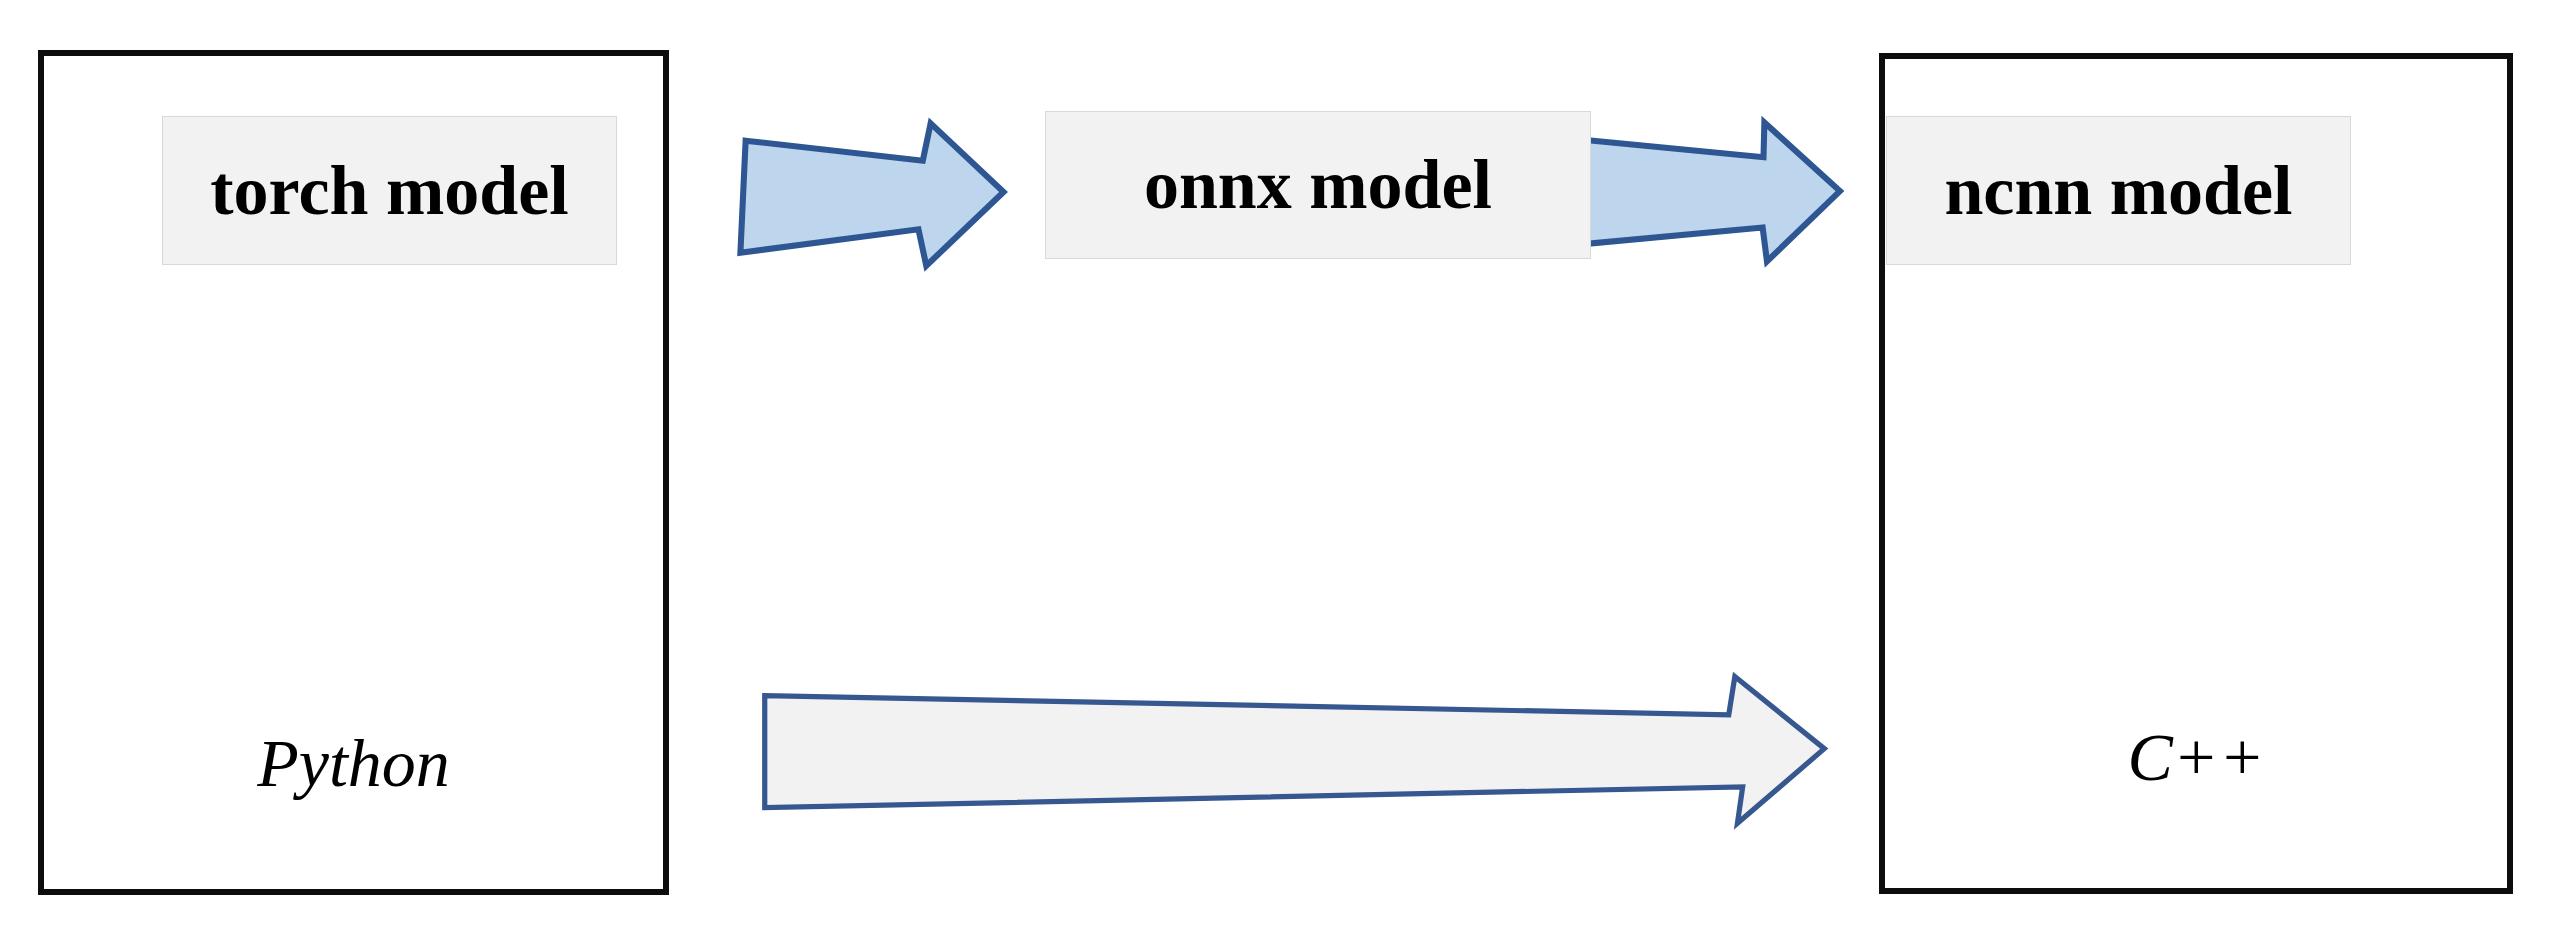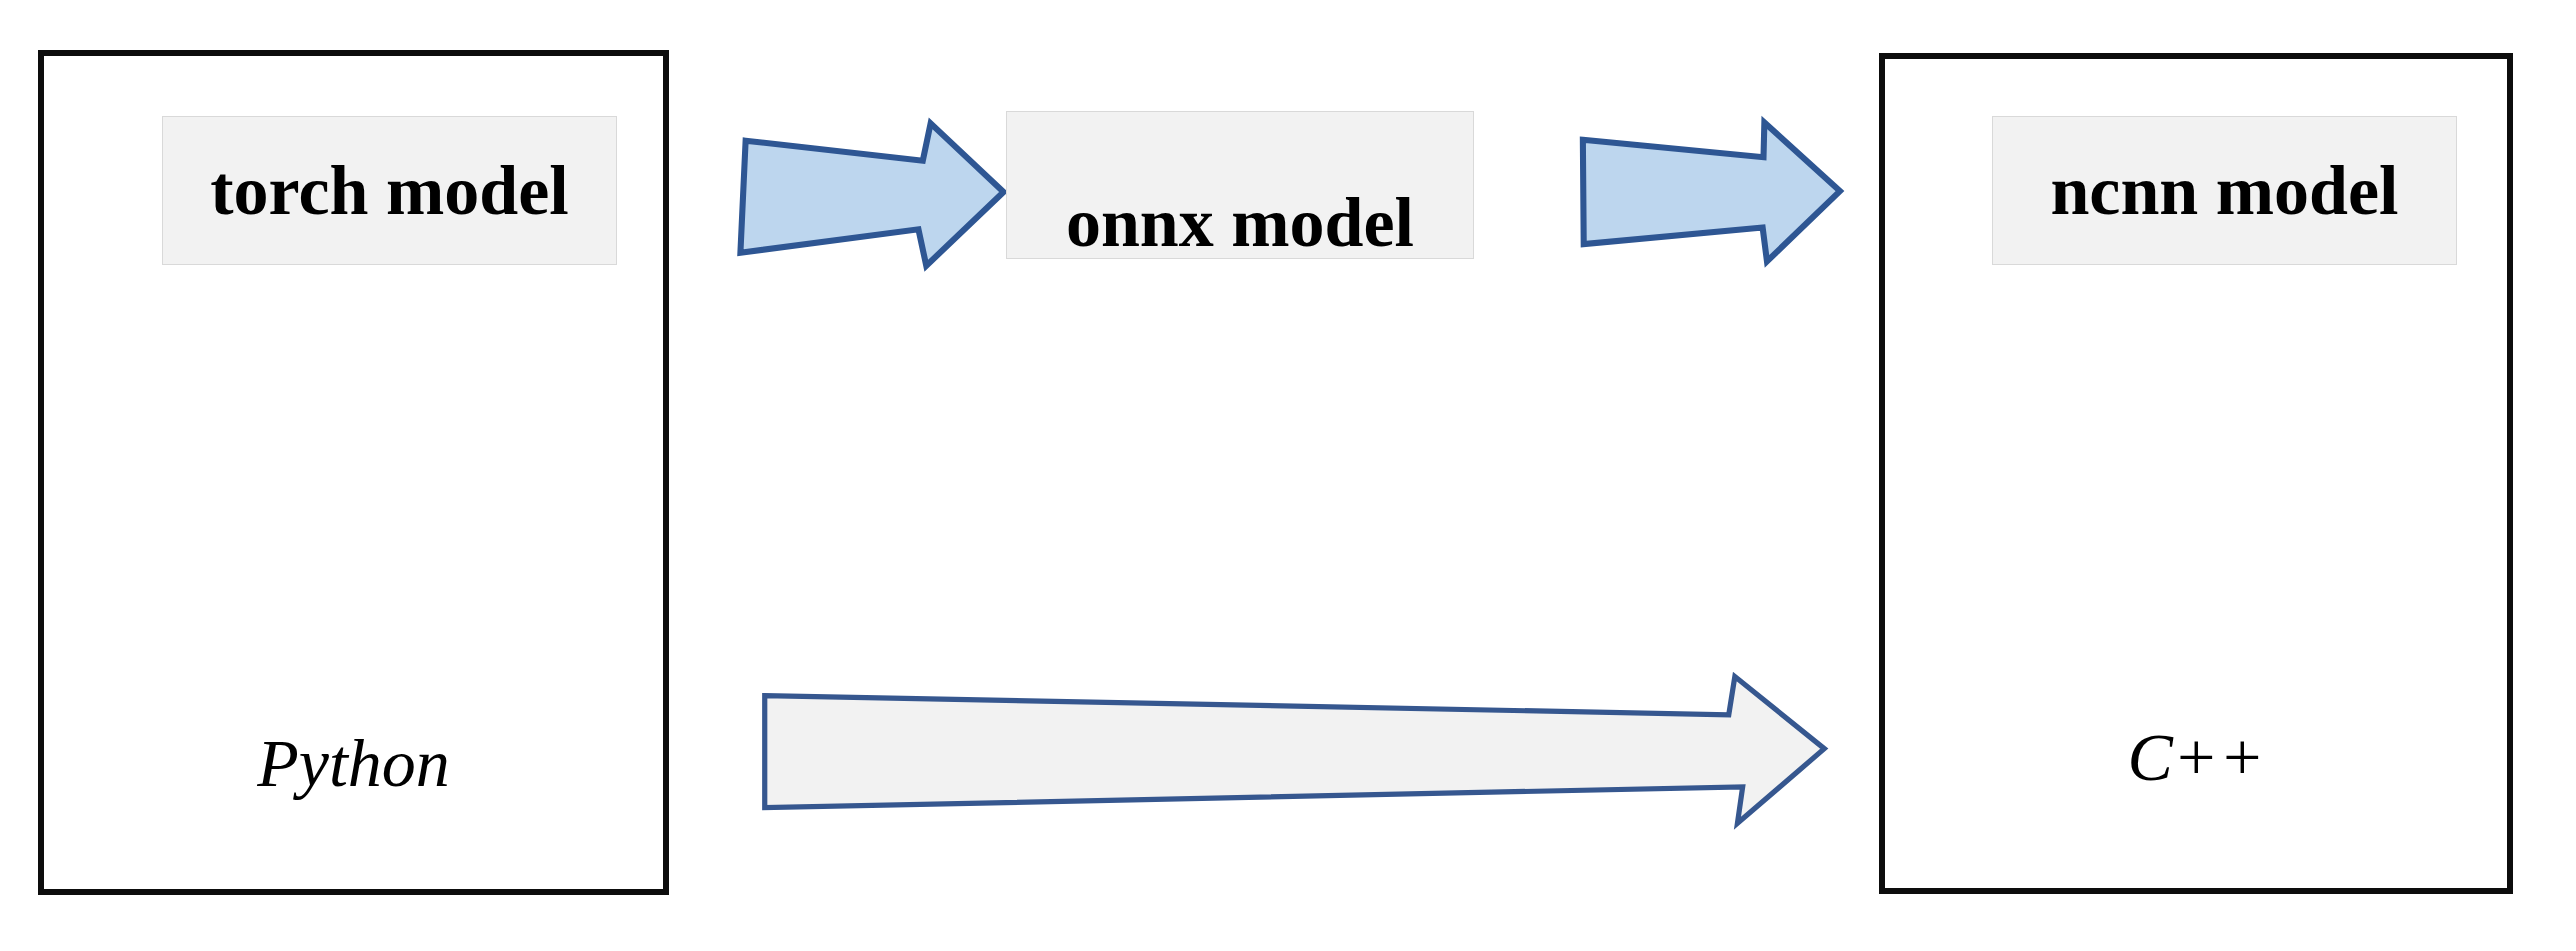--- a/index.html
+++ b/index.html
@@ -31,22 +31,22 @@
     border: 1.7px solid var(--c-node_border, #d9d9d9);
     display: flex;
     align-items: center;
     justify-content: center;
     font-weight: bold;
     font-size: 70px;
     line-height: 1;
     white-space: nowrap;
   }
   .node-torch { left: 122px;  top: 116px; width: 455px; height: 149px; margin-left: 40px; }
-  .node-onnx  { left: 1006px; top: 111px; width: 468px; height: 148px; align-items: flex-end; }
-  .node-ncnn  { left: 1992px; top: 116px; width: 465px; height: 149px; }
+  .node-onnx  { left: 1045px; top: 111px; width: 546px; height: 148px; }
+  .node-ncnn  { left: 1886px; top: 116px; width: 465px; height: 149px; }
   .runtime-label {
     position: absolute;
     display: flex;
     align-items: center;
     justify-content: center;
     font-size: 68px;
     line-height: 1;
     white-space: nowrap;
     font-style: italic;
   }

